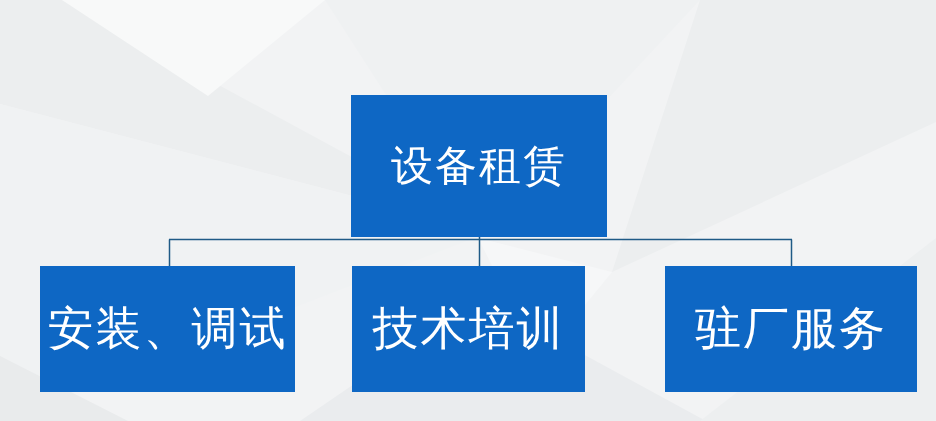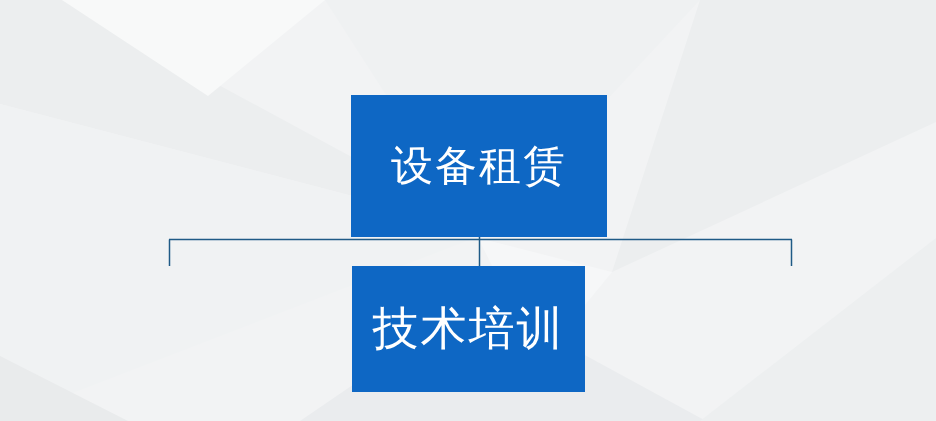--- a/index.html
+++ b/index.html
@@ -76,19 +76,25 @@
     <line class="conn" x1="169" y1="239.5" x2="792" y2="239.5"></line>
     <line class="conn" x1="169.5" y1="239.5" x2="169.5" y2="266"></line>
     <line class="conn" x1="479.5" y1="239.5" x2="479.5" y2="266"></line>
     <line class="conn" x1="791.5" y1="239.5" x2="791.5" y2="266"></line>
   </svg>
 
   <div class="node root">
     <span>设备租赁</span>
   </div>
 
+  <div class="node child c0">
+    <span>安装、调试</span>
+  </div>
 
   <div class="node child c1">
     <span>技术培训</span>
   </div>
 
+  <div class="node child c2">
+    <span>驻厂服务</span>
+  </div>
 
 </div>
 
 </body></html>

